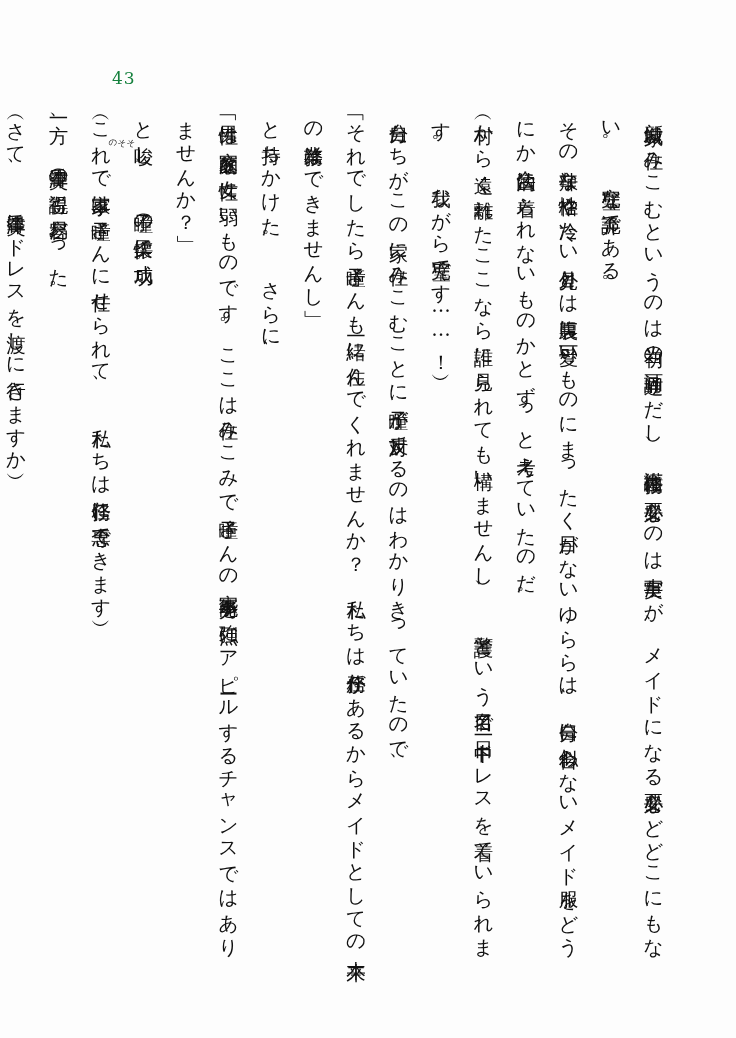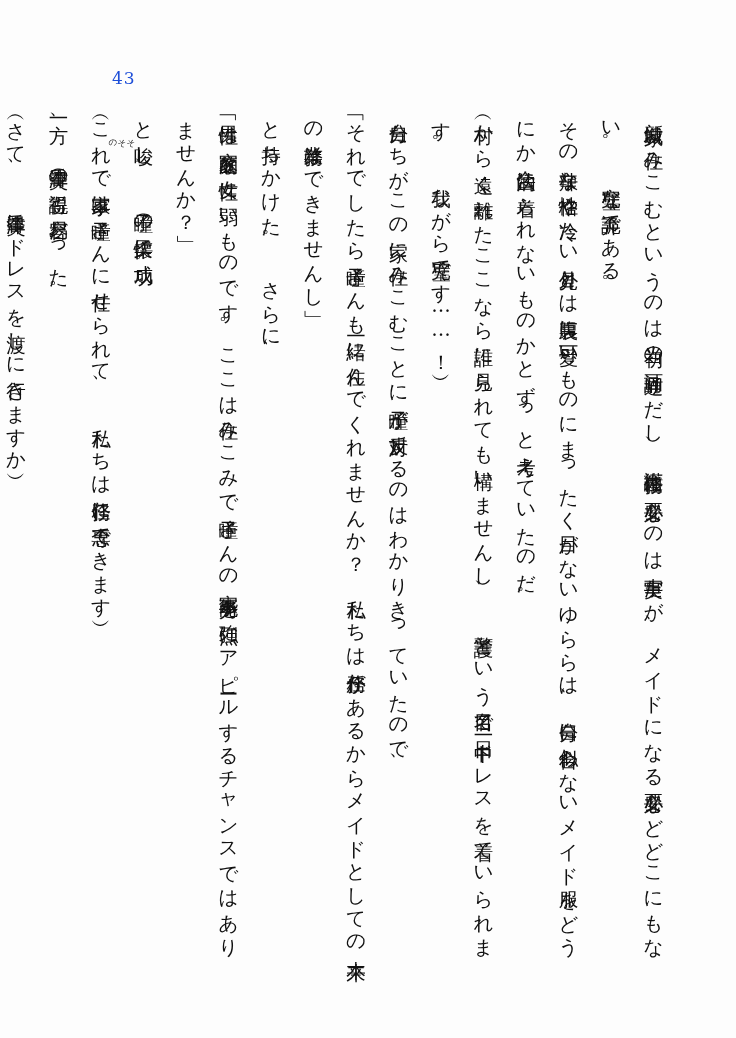--- a/index.html
+++ b/index.html
@@ -15,21 +15,21 @@
     overflow: hidden;
     font-family: "DejaVu Serif", "Liberation Serif", serif;
     color: #1a1a1a;
   }
   #page-number {
     position: absolute;
     left: 112px;
     top: 68px;
     font-size: 17px;
     font-family: "DejaVu Serif", "Liberation Serif", serif;
-    color: #1d4ed8;
+    color: #15803d;
     letter-spacing: 1px;
   }
   
   #body-text {
     position: absolute;
     top: 108px;
     right: 62px;
     height: 840px;
     writing-mode: vertical-rl;
     -webkit-writing-mode: vertical-rl;

